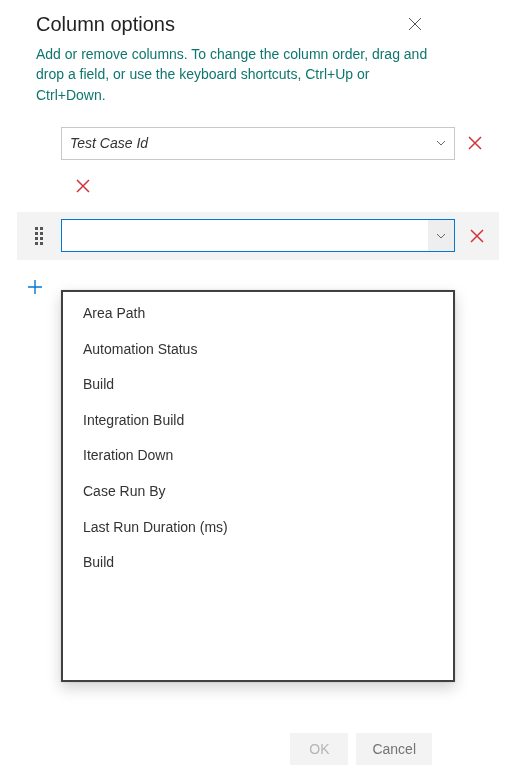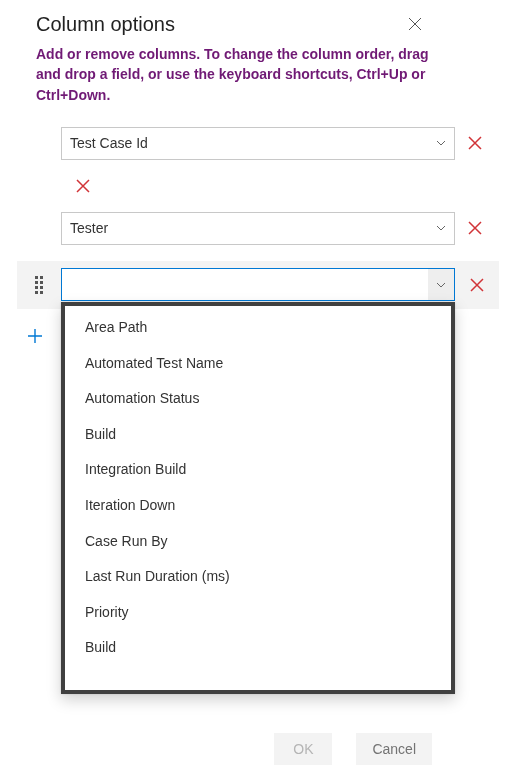--- a/index.html
+++ b/index.html
@@ -22,30 +22,30 @@
     .title {
       font-size: 20px; font-weight: 400; color: #222;
       margin-left: 19px;
     }
     .close {
       width: 28px; height: 28px;
       display: flex; align-items: center; justify-content: center;
       color: #555; cursor: pointer;
     }
     .desc {
-      font-size: 14px; color: #701a75;
+      font-size: 14px; color: #0f766e;
       margin: 6px 0 22px 19px;
       line-height: 1.45;
-      font-weight: bold;
     }
     .rows { margin-left: 44px; }
     .row {
       display: flex; align-items: center;
       margin-bottom: 16px;
       position: relative;
+      font-style: italic;
     }
     .row:nth-child(4) { margin-bottom: 0; }
     .combo {
       flex: none;
       width: 394px; height: 33px;
       border: 1px solid #c8c8c8;
       display: flex; align-items: center; justify-content: space-between;
       padding: 0 8px;
       font-size: 14px;
       color: #333;
@@ -103,42 +103,42 @@
     .add-row {
       display: flex; align-items: center;
       margin-top: 12px; margin-left: 9px;
       height: 30px;
     }
     .add-icon { color: #0078d4; cursor: pointer; }
 
     
     .dropdown {
       position: absolute;
-      left: 61px; top: 302px;
+      left: 61px; top: 290px;
       width: 394px; height: 392px;
       background: #ffffff;
-      border: 4px solid #404040;
+      border: 2px solid #404040;
       box-shadow: 0 6px 14px rgba(0,0,0,0.18), 0 0 2px rgba(0,0,0,0.12);
       overflow-y: scroll;
     }
     .dropdown::-webkit-scrollbar { width: 16px; }
     .dropdown::-webkit-scrollbar-track { background: #f1f1f1; }
     .dropdown::-webkit-scrollbar-thumb { background: #c1c1c1; }
     .dropdown ul { list-style: none; margin: 0; padding: 4px 0; }
     .dropdown li {
       font-size: 14px; color: #333;
       padding: 8px 20px;
       cursor: pointer;
       line-height: 1.4;
     }
 
     
     .footer {
       position: absolute; right: 14px; bottom: 14px;
-      display: flex; gap: 24px;
+      display: flex; gap: 8px;
     }
     .btn {
       height: 32px; min-width: 58px;
       padding: 0 16px;
       background: #f3f3f3;
       border: none;
       font-size: 14px;
       cursor: pointer;
       color: #737373;
     }
@@ -181,35 +181,20 @@
     </div>
 
     <div class="row">
       <div class="remove">
         <svg width="16" height="16" viewBox="0 0 16 16">
             <path d="M2 2 L14 14 M14 2 L2 14" stroke="currentColor" stroke-width="1.5"></path>
           </svg>
       </div>
     </div>
 
-    <div class="row">
-      <div class="combo">
-        <span class="label">Tester</span>
-        <span class="chev">
-          <svg width="10" height="6" viewBox="0 0 10 6">
-              <path d="M1 1 L5 5 L9 1" stroke="currentColor" stroke-width="1" fill="none"></path>
-            </svg>
-        </span>
-      </div>
-      <div class="remove">
-        <svg width="16" height="16" viewBox="0 0 16 16">
-            <path d="M2 2 L14 14 M14 2 L2 14" stroke="currentColor" stroke-width="1.5"></path>
-          </svg>
-      </div>
-    </div>
 
     <div class="active-row">
       <div class="drag">
         <div class="drag-dots">
           <i></i>
             <i></i>
             <i></i>
             <i></i>
             <i></i>
             <i></i>
@@ -238,28 +223,26 @@
     <div class="add-icon">
       <svg width="18" height="18" viewBox="0 0 18 18">
           <path d="M9 2 V16 M2 9 H16" stroke="currentColor" stroke-width="1.4"></path>
         </svg>
     </div>
   </div>
 
   <div class="dropdown">
     <ul>
       <li>Area Path</li>
-      <li>Automated Test Name</li>
       <li>Automation Status</li>
       <li>Build</li>
       <li>Integration Build</li>
       <li>Iteration Down</li>
       <li>Case Run By</li>
       <li>Last Run Duration (ms)</li>
-      <li>Priority</li>
       <li>Build</li>
     </ul>
   </div>
 
   <div class="footer">
     <button class="btn" disabled="">OK</button>
     <button class="btn">Cancel</button>
   </div>
 
 </div>

